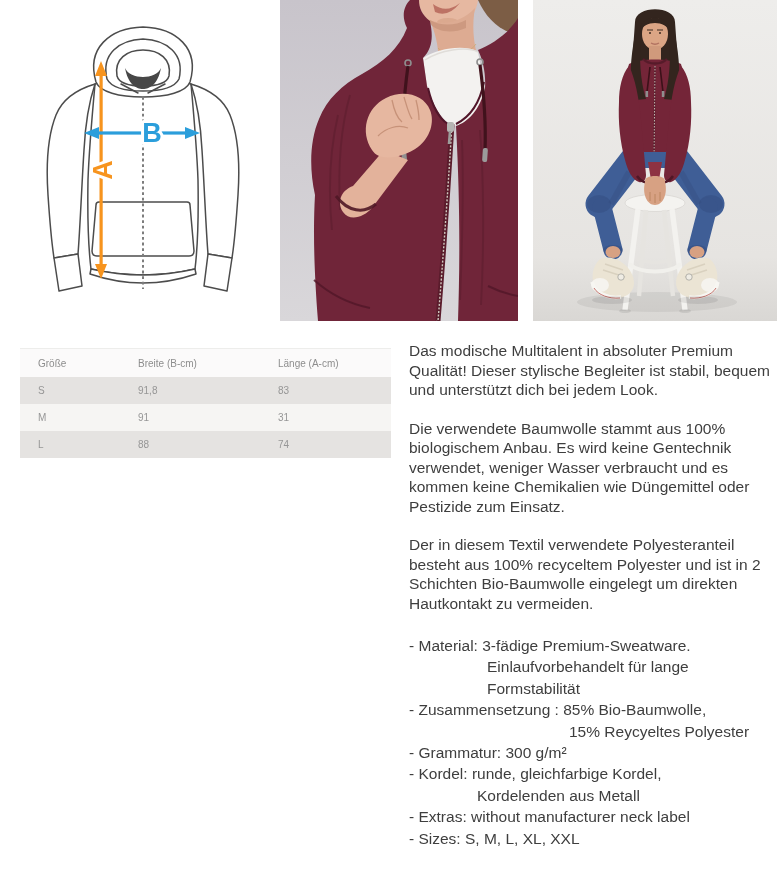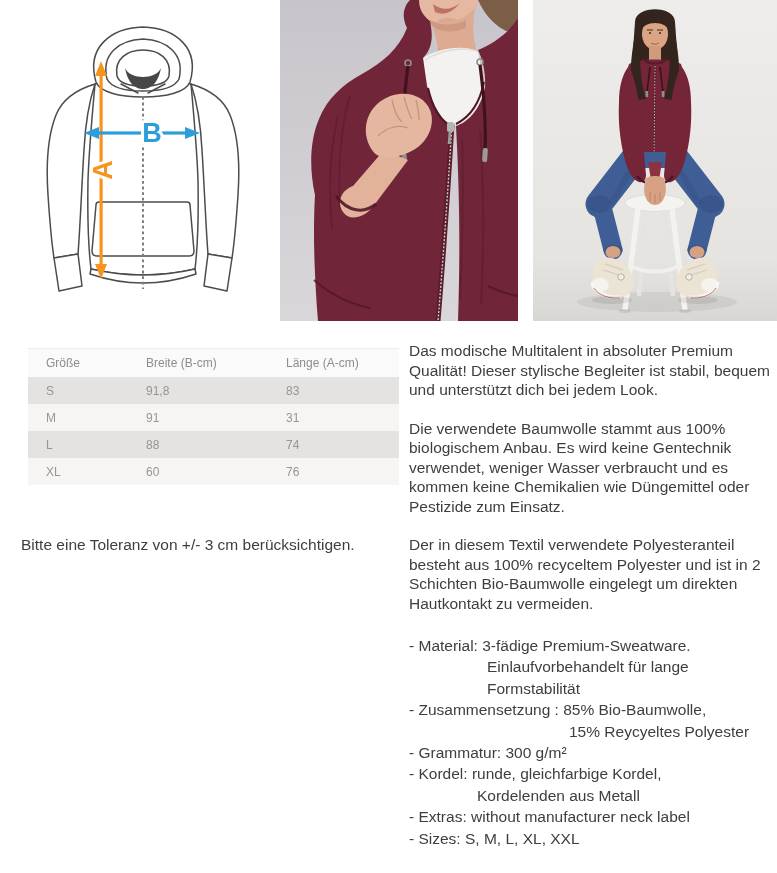--- a/index.html
+++ b/index.html
@@ -1,21 +1,21 @@
 <!DOCTYPE html>
 <html><head>
 <meta charset="utf-8">
 <style>
   html,body{margin:0;padding:0;background:#fff;}
   #page{position:relative;width:777px;height:873px;background:#fff;overflow:hidden;
         font-family:"Liberation Sans",sans-serif;}
   .panel{position:absolute;top:0;}
   
-  #size-table{position:absolute;left:28px;top:348px;width:371px;border-collapse:collapse;
-              table-layout:fixed;font-size:12px;color:#8f8f8f;}
+  #size-table{position:absolute;left:20px;top:348px;width:371px;border-collapse:collapse;
+              table-layout:fixed;font-size:10px;color:#8f8f8f;}
   #size-table th,#size-table td{font-weight:normal;text-align:left;padding:0;height:27px;
               vertical-align:middle;white-space:nowrap;}
   #size-table col.c1{width:118px}
   #size-table col.c2{width:140px}
   #size-table col.c3{width:113px}
   #size-table thead th{height:28px;background:#fbfafa;border-top:1px solid #ededeb;color:#8d8d8d;}
   #size-table tbody tr:nth-child(odd){background:#e5e3e1;}
   #size-table tbody tr:nth-child(even){background:#f6f5f3;}
   #size-table th:first-child,#size-table td:first-child{padding-left:18px;}
   #size-table tbody td{color:#969696;}
@@ -260,29 +260,23 @@
       <tr>
         <td>M</td>
         <td>91</td>
         <td>31</td>
       </tr>
       <tr>
         <td>L</td>
         <td>88</td>
         <td>74</td>
       </tr>
-      <tr>
-        <td>XL</td>
-        <td>60</td>
-        <td>76</td>
-      </tr>
     </tbody>
   </table>
 
-  <div id="tolerance-note">Bitte eine Toleranz von +/- 3 cm berücksichtigen.</div>
 
   <div id="description">
     <p>Das modische Multitalent in absoluter Premium Qualität! Dieser stylische Begleiter ist stabil, bequem und unterstützt dich bei jedem Look.</p>
     <p>Die verwendete Baumwolle stammt aus 100% biologischem Anbau. Es wird keine Gentechnik verwendet, weniger Wasser verbraucht und es kommen keine Chemikalien wie Düngemittel oder Pestizide zum Einsatz.</p>
     <p class="last">Der in diesem Textil verwendete Polyesteranteil besteht aus 100% recyceltem Polyester und ist in 2 Schichten Bio-Baumwolle eingelegt um direkten Hautkontakt zu vermeiden.</p>
     <div>
       <div class="detail-line">- Material: 3-fädige Premium-Sweatware.</div>
       <div class="detail-line ind1">Einlaufvorbehandelt für lange</div>
       <div class="detail-line ind1">Formstabilität</div>
       <div class="detail-line">- Zusammensetzung : 85% Bio-Baumwolle,</div>

